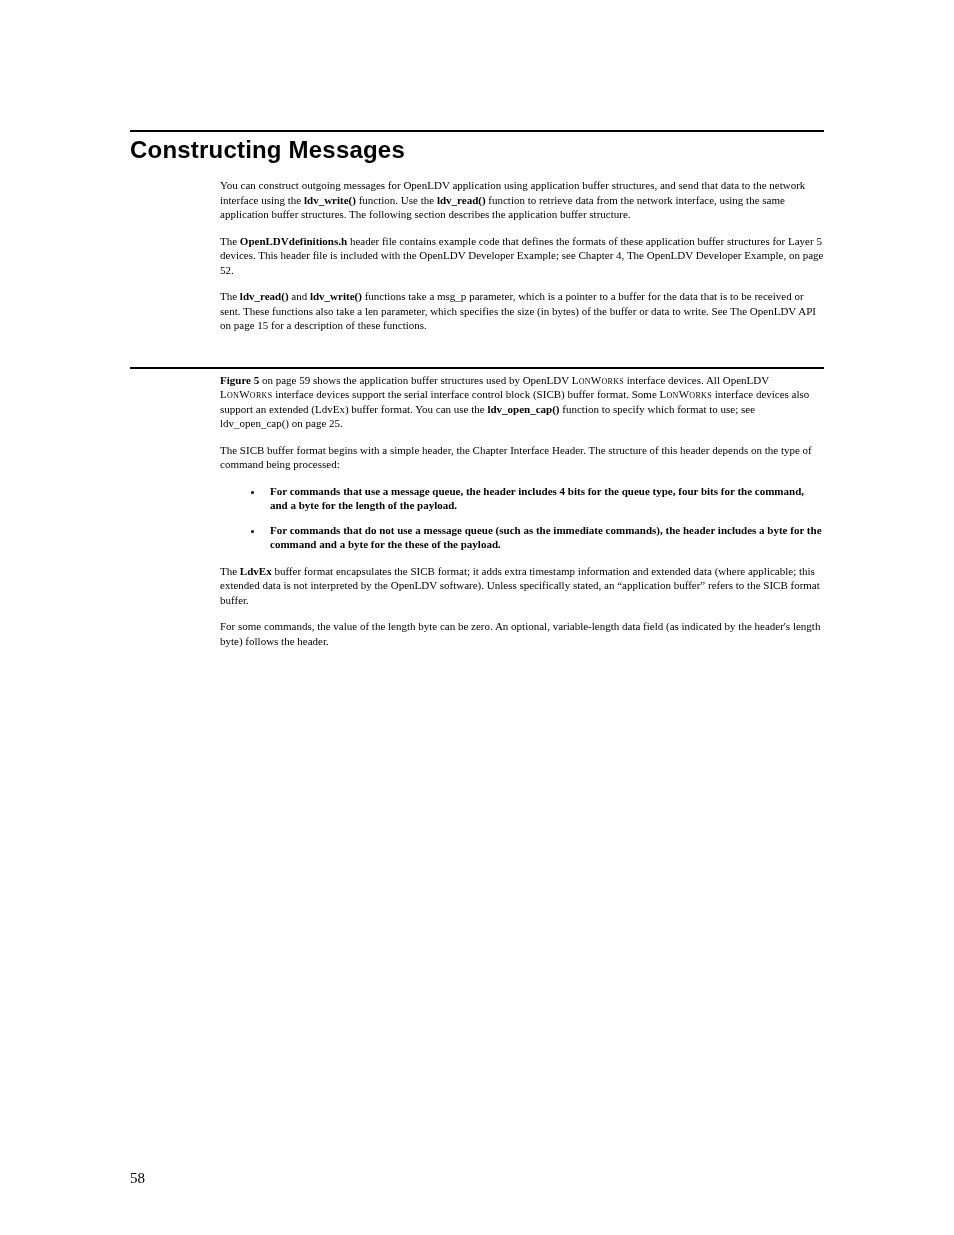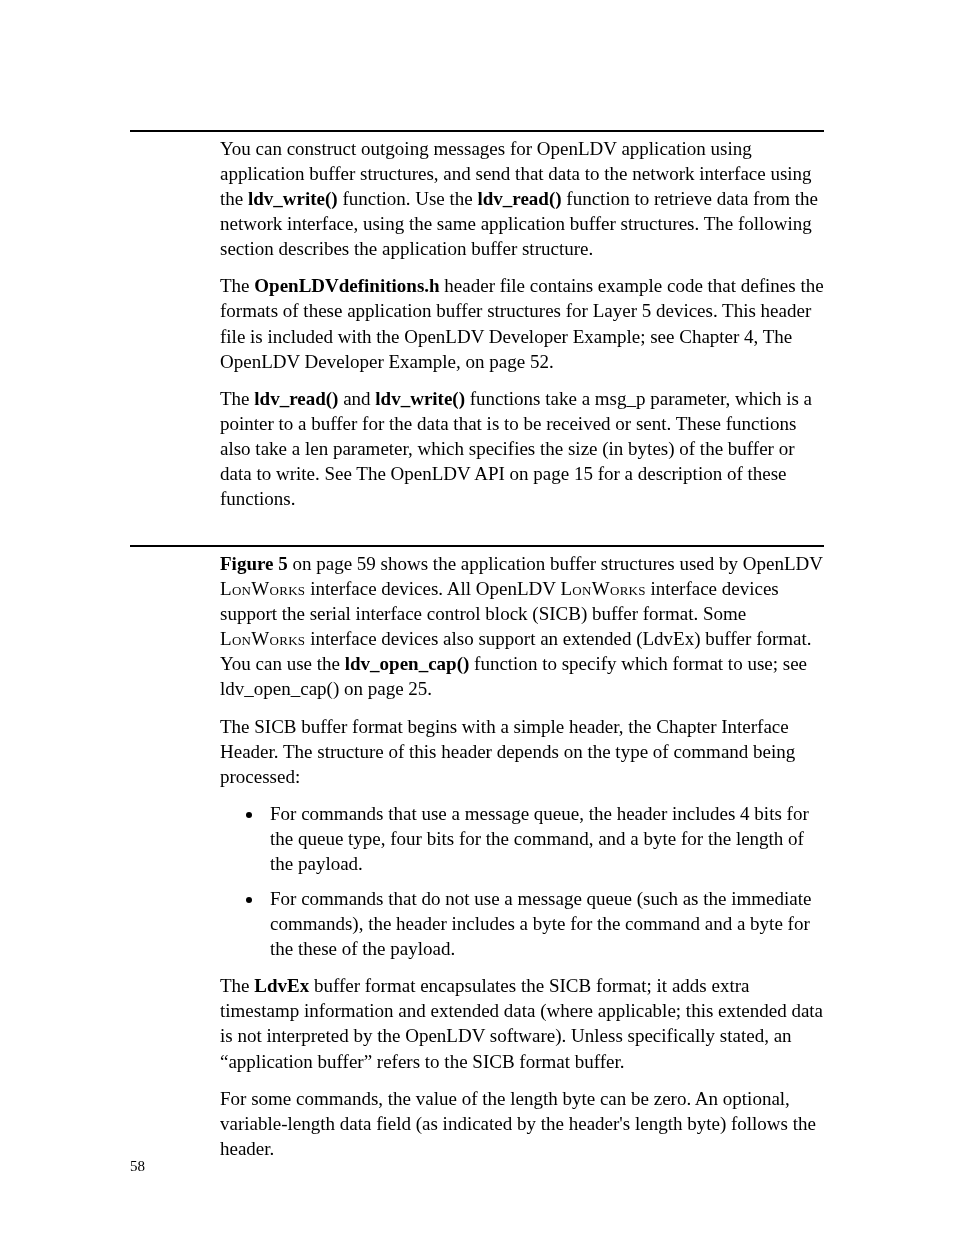--- a/index.html
+++ b/index.html
@@ -23,55 +23,57 @@
   }
   h2.section-heading {
     font-family: Arial, Helvetica, sans-serif;
     font-weight: bold;
     font-size: 24px;
     margin: 0 0 14px 0;
     letter-spacing: 0.2px;
   }
   .body-block {
     margin-left: 90px;
-    font-size: 19px;
+    font-size: 11px;
     line-height: 1.32;
   }
   .body-block p {
     margin: 0 0 12px 0;
     text-align: left;
   }
   .body-block ul {
     margin: 0 0 12px 0;
     padding-left: 44px;
   }
   .body-block li {
     margin-bottom: 10px;
     padding-left: 6px;
+    font-weight: bold;
   }
   .bold { font-weight: bold; }
   .ital { }
   .smallcaps { font-variant: small-caps; letter-spacing: 0.3px; margin-top: 17px; }
   .footer {
     position: absolute;
-    bottom: 60px;
+    bottom: 48px;
     left: 130px;
     right: 130px;
     font-size: 15px;
     display: flex;
     justify-content: space-between;
   }
   .section-gap { height: 22px; }
 </style>
 </head>
 <body>
 
 <div class="page">
 
   <hr class="rule">
+  <h2 class="section-heading">Constructing Messages</h2>
 
   <div class="body-block">
     <p>
       <span>You can construct outgoing messages for OpenLDV application using application buffer structures, and send that data to the network interface using the </span><span class="bold">ldv_write()</span><span> function.  Use the </span><span class="bold">ldv_read()</span><span> function to retrieve data from the network interface, using the same application buffer structures.  The following section describes the application buffer structure.</span>
     </p>
     <p>
       <span>The </span><span class="bold">OpenLDVdefinitions.h</span><span> header file contains example code that defines the formats of these application buffer structures for Layer 5 devices.  This header file is included with the OpenLDV Developer Example; see Chapter 4, </span><span class="ital">The OpenLDV Developer Example</span><span>, on page 52.</span>
     </p>
     <p>
       <span>The </span><span class="bold">ldv_read()</span><span> and </span><span class="bold">ldv_write()</span><span> functions take a </span><span class="ital">msg_p</span><span> parameter, which is a pointer to a buffer for the data that is to be received or sent.  These functions also take a </span><span class="ital">len</span><span> parameter, which specifies the size (in bytes) of the buffer or data to write.  See </span><span class="ital">The OpenLDV API</span><span> on page 15 for a description of these functions.</span>

